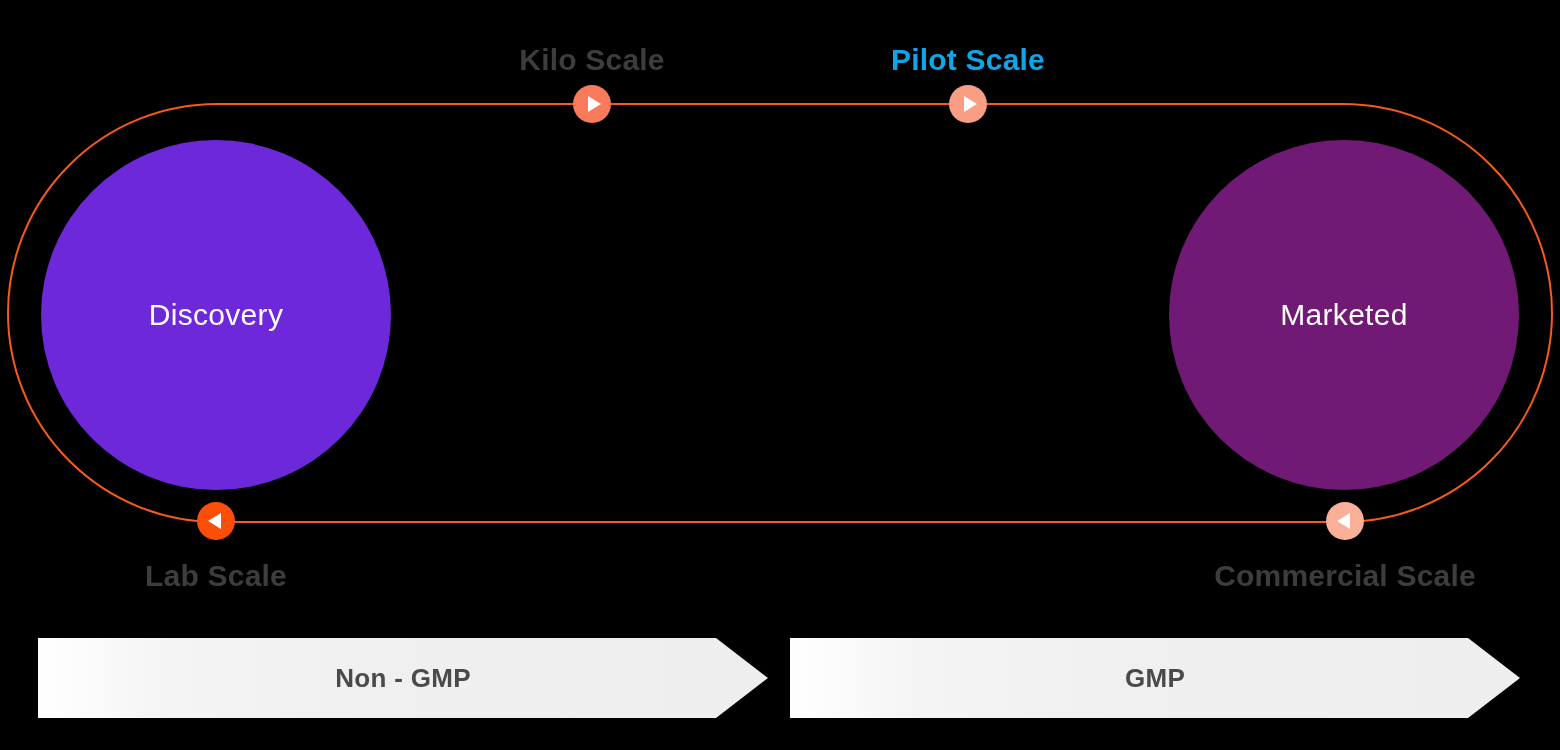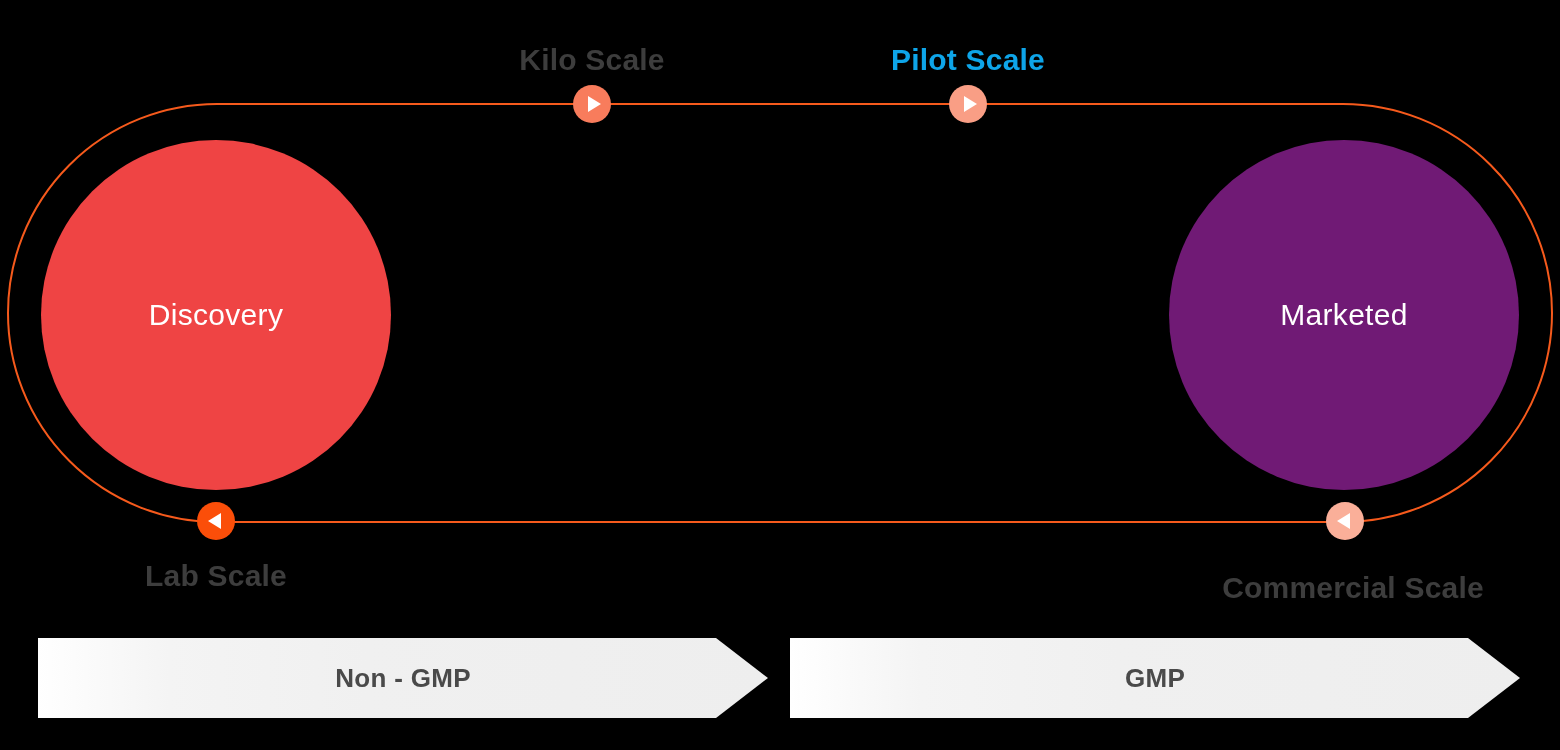--- a/index.html
+++ b/index.html
@@ -91,21 +91,21 @@
     font-size: 30px;
     font-weight: bold;
     color: #3D3D3D;
     white-space: nowrap;
     z-index: 2;
     letter-spacing: 0.2px;
   }
   .scale-label.l-kilo       { left: 592px;  top: 43px; }
   .scale-label.l-pilot      { left: 968px;  top: 43px; }
   .scale-label.l-lab        { left: 216px;  top: 559px; }
-  .scale-label.l-commercial { left: 1345px; top: 571px; margin-left: 8px; }
+  .scale-label.l-commercial { left: 1345px; top: 559px; }
 
   
   .banner {
     position: absolute;
     top: 638px;
     height: 80px;
     display: flex;
     align-items: center;
     justify-content: center;
     background: linear-gradient(90deg, #FFFFFF 0%, #F4F4F4 18%, #F0F0F0 45%, #EEEEEE 100%);
@@ -121,21 +121,21 @@
   .banner.b-left  { left: 38px;  width: 730px; }
   .banner.b-right { left: 790px; width: 730px; }
 </style>
 </head>
 <body>
 
 <div class="canvas">
 
   <div class="loop-path" style="border-color: rgb(246, 90, 28);"></div>
 
-  <div class="stage s0" style="background-color: #ef4444; text-align: center;">
+  <div class="stage s0" style="background-color: #6d28d9; text-align: center;">
     <span class="stage-text">Discovery</span>
   </div>
   <div class="stage s3" style="background-color: #701a75;">
     <span class="stage-text">Marketed</span>
   </div>
 
   <div class="marker m-kilo" style="background-color: rgb(248, 124, 92);">
     <span class="tri-right"></span>
   </div>
   <div class="marker m-pilot" style="background-color: rgb(249, 158, 133);">

